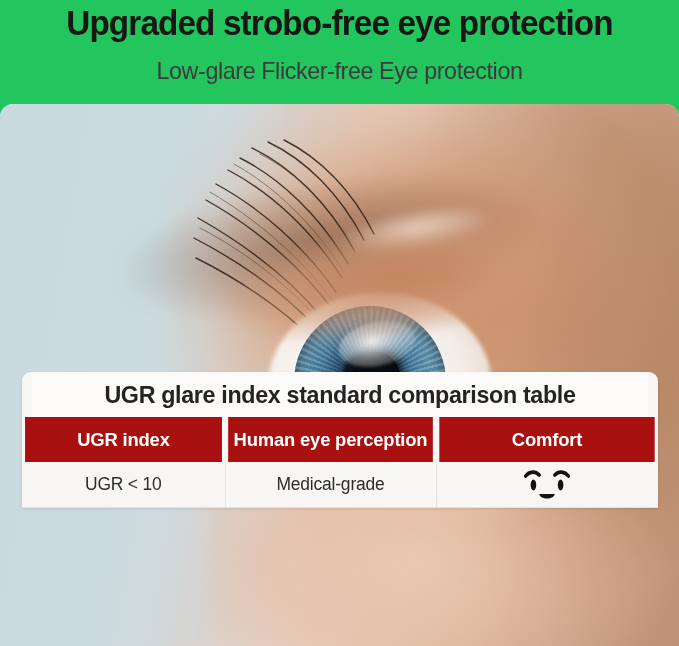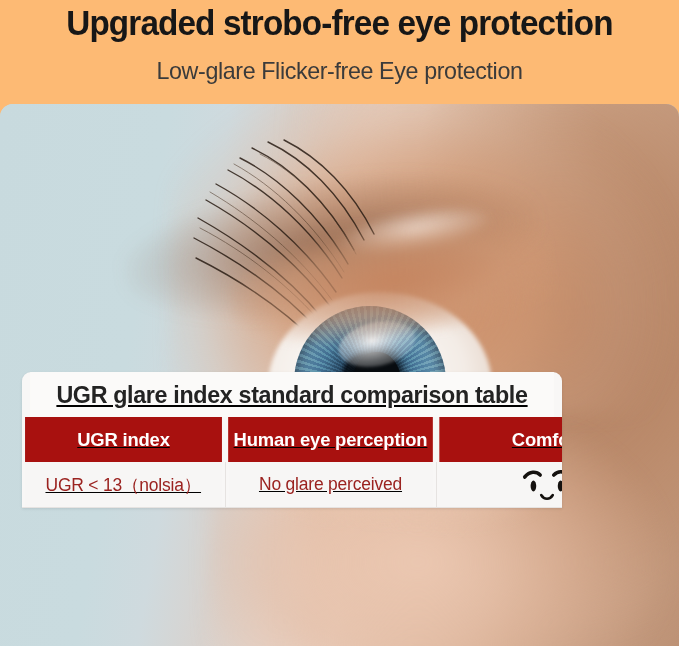--- a/index.html
+++ b/index.html
@@ -12,21 +12,21 @@
     height: 646px;
     overflow: hidden;
     font-family: "Liberation Sans", sans-serif;
     -webkit-font-smoothing: antialiased;
   }
 
   .page {
     position: relative;
     width: 679px;
     height: 646px;
-    background: #fdba74;
+    background: #22c55e;
     overflow: hidden;
   }
 
   
   .headline {
     position: absolute;
     left: 0;
     top: 2px;
     width: 679px;
     text-align: center;
@@ -230,26 +230,25 @@
     background: radial-gradient(ellipse 180px 62px at 52% 58%, rgba(198,134,97,0.95) 0%, rgba(205,150,115,0.6) 60%, rgba(205,150,115,0) 100%);
     filter: blur(5px);
     transform: rotate(-8deg);
   }
 
   
   .table-card {
     position: absolute;
     left: 22px;
     top: 372px;
-    width: 540px;
+    width: 636px;
     border-radius: 9px 9px 0 0;
     overflow: hidden;
     background: #f8f7f6;
     box-shadow: 0 1px 3px rgba(0,0,0,0.10);
-    text-decoration: underline;
   }
   .table-title {
     height: 45px;
     line-height: 45px;
     text-align: center;
     font-size: 24px;
     font-weight: 700;
     color: #232323;
     background: #fbfaf9;
     letter-spacing: -0.35px;
@@ -366,36 +365,36 @@
       </colgroup>
       <thead>
         <tr>
           <th>UGR index</th>
           <th>Human eye perception</th>
           <th>Comfort</th>
         </tr>
       </thead>
       <tbody>
 
-
-        <tr class="highlight">
-          <td>UGR &lt; 13（nolsia）</td>
-          <td>No glare perceived</td>
+        <tr>
+          <td>UGR &lt; 10</td>
+          <td>Medical-grade</td>
           <td>
             <span class="face">
               <svg width="58" height="36" viewBox="0 0 58 36">
-                <path d="M6 10 C 11 4, 18 4, 22 8" fill="none" stroke="#15120f" stroke-width="3.6" stroke-linecap="round"></path>
-                <path d="M36 8 C 41 3, 48 4, 52 10" fill="none" stroke="#15120f" stroke-width="3.6" stroke-linecap="round"></path>
-                <ellipse cx="15" cy="19" rx="2.9" ry="5.4" fill="#15120f"></ellipse>
-                <ellipse cx="43" cy="19" rx="2.9" ry="5.4" fill="#15120f"></ellipse>
-                <path d="M23 28 C 26 33, 32 33, 35 28" fill="none" stroke="#15120f" stroke-width="2.6" stroke-linecap="round"></path>
+                <path d="M7 9 C 11 4, 17 4, 21 8" fill="none" stroke="#15120f" stroke-width="3.6" stroke-linecap="round"></path>
+                <path d="M37 8 C 41 4, 47 4, 51 9" fill="none" stroke="#15120f" stroke-width="3.6" stroke-linecap="round"></path>
+                <ellipse cx="15" cy="18" rx="2.9" ry="5.4" fill="#15120f"></ellipse>
+                <ellipse cx="43" cy="18" rx="2.9" ry="5.4" fill="#15120f"></ellipse>
+                <path d="M21 27 L 37 27 C 36 33, 22 33, 21 27 Z" fill="#15120f"></path>
               </svg>
             </span>
           </td>
         </tr>
 
 
 
+
       </tbody>
     </table>
   </div>
 
 </div>
 
 </body></html>

